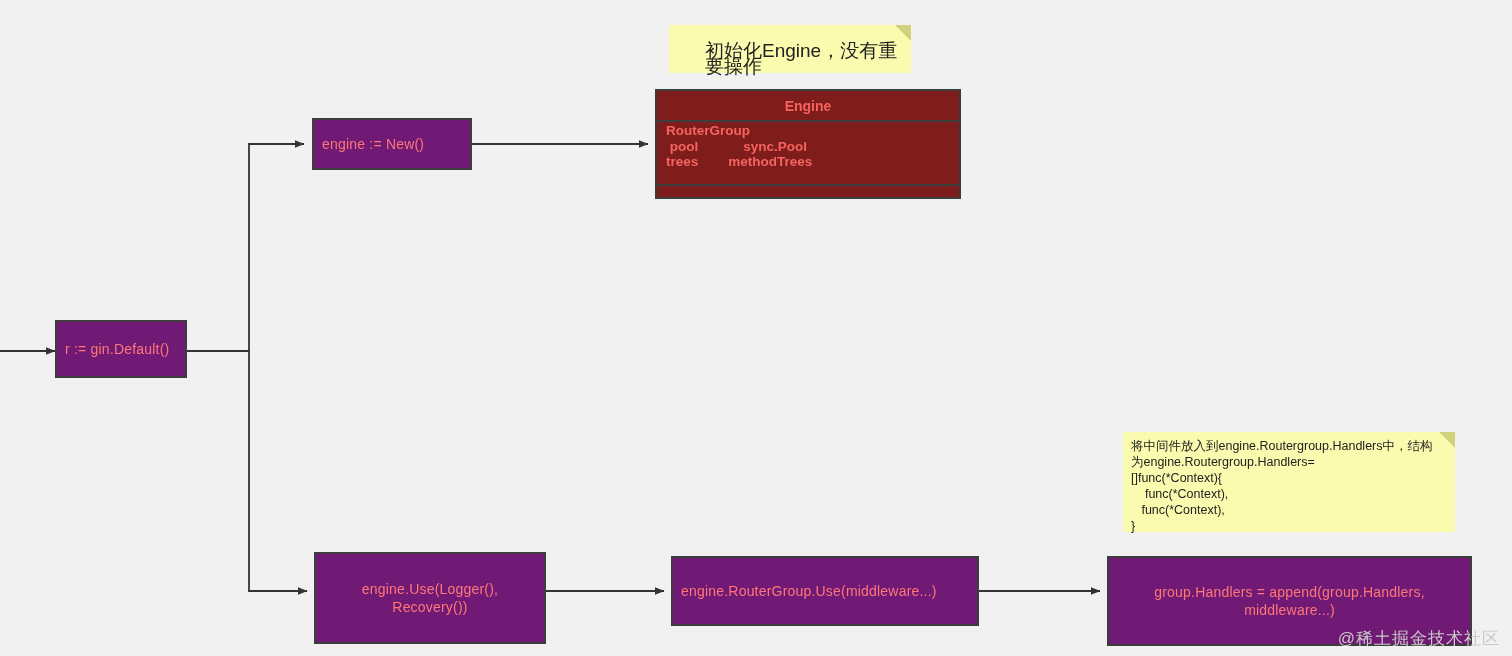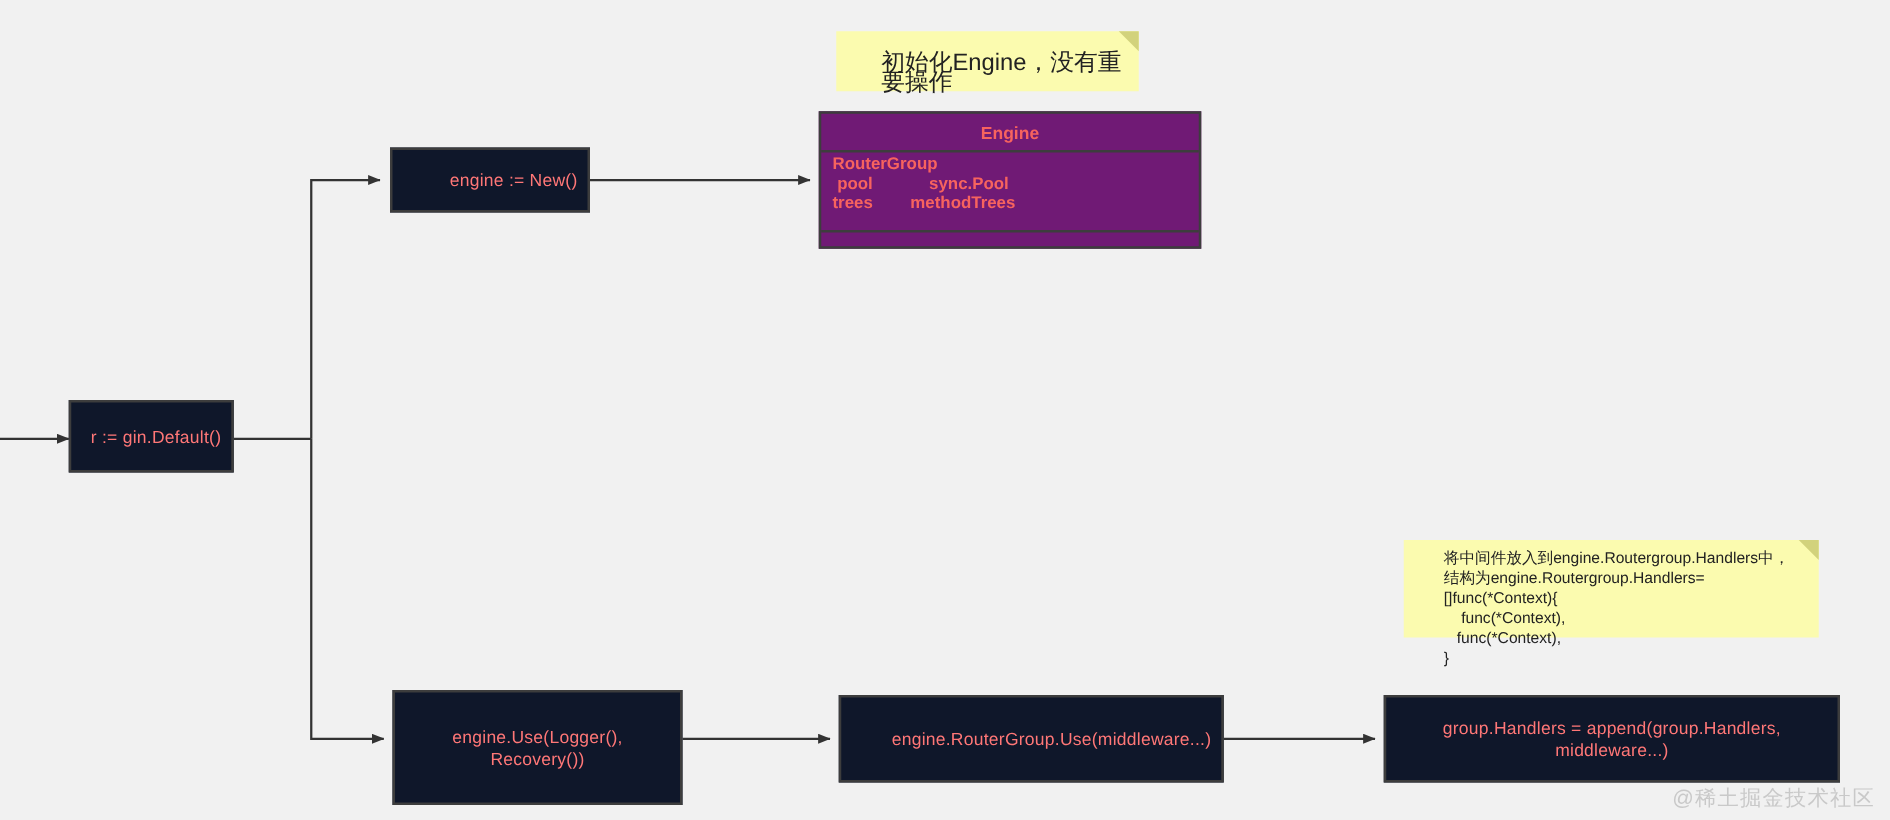--- a/index.html
+++ b/index.html
@@ -16,39 +16,39 @@
   }
   #canvas {
     position: absolute;
     left: 0; top: 0;
     width: 1512px;
     height: 656px;
   }
   .node {
     position: absolute;
     box-sizing: border-box;
-    background: #0f172a;
+    background: #701a75;
     border: 2px solid #3d3d3d;
     display: flex;
     align-items: center;
-    justify-content: flex-end;
+    justify-content: flex-start;
     text-align: center;
     color: #f77;
     font-size: 14px;
     line-height: 18px;
     letter-spacing: 0.2px;
     z-index: 3;
   }
   .node-text { display: block; padding: 0 8px; }
 
   
   .classbox {
     position: absolute;
     box-sizing: border-box;
-    background: #701a75;
+    background: #7f1d1d;
     border: 2px solid #3d3d3d;
     z-index: 3;
     display: flex;
     flex-direction: column;
   }
   .classbox .cb-header {
     height: 29px;
     border-bottom: 2px solid #3d3d3d;
     display: flex;
     align-items: center;
@@ -155,40 +155,40 @@
 </div>
 
 <div class="node" id="n-engine-use" style="left:314px; top:552px; width:232px; height:92px;">
   <span class="node-text">engine.Use(Logger(), Recovery())</span>
 </div>
 
 <div class="node" id="n-routergroup-use" style="left:671px; top:556px; width:308px; height:70px;">
   <span class="node-text">engine.RouterGroup.Use(middleware...)</span>
 </div>
 
-<div class="node" id="n-group-handlers" style="left:1107px; top:556px; width:365px; height:70px;">
+<div class="node" id="n-group-handlers" style="left:1107px; top:556px; width:365px; height:90px;">
   <span class="node-text">group.Handlers = append(group.Handlers, middleware...)</span>
 </div>
 
 <div class="classbox" id="engine-class" style="left:655px; top:89px; width:306px; height:110px;">
   <div class="cb-header">Engine</div>
   <div class="cb-body">
     <span class="attr-row">RouterGroup</span>
     <span class="attr-row"> pool            sync.Pool</span>
     <span class="attr-row">trees        methodTrees</span>
   </div>
   <div class="cb-footer"></div>
 </div>
 
 <div class="note" id="note-engine" style="left:669px; top:25px; width:242px; height:48px;">
   <span class="note-fold"></span>
   <span class="note-text">初始化Engine，没有重要操作</span>
 </div>
 
-<div class="note" id="note-handlers" style="left:1123px; top:432px; width:332px; height:78px;padding-left:24px;">
+<div class="note" id="note-handlers" style="left:1123px; top:432px; width:332px; height:100px;">
   <span class="note-fold"></span>
   <span class="note-text">将中间件放入到engine.Routergroup.Handlers中，结构为engine.Routergroup.Handlers=
 []func(*Context){
     func(*Context),
    func(*Context),
 }</span>
 </div>
 
 <div class="watermark">@稀土掘金技术社区</div>
 

